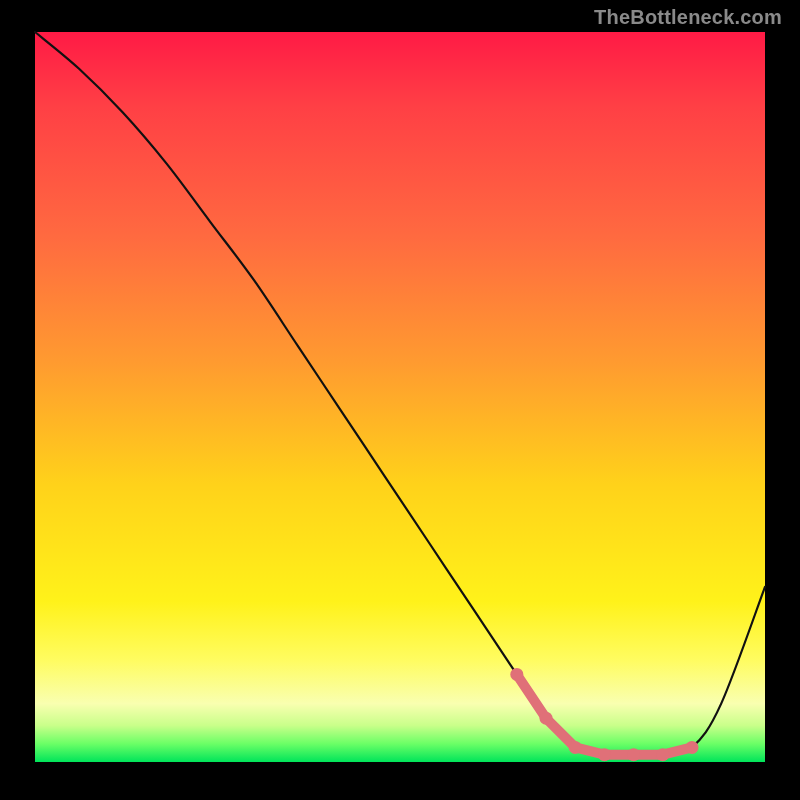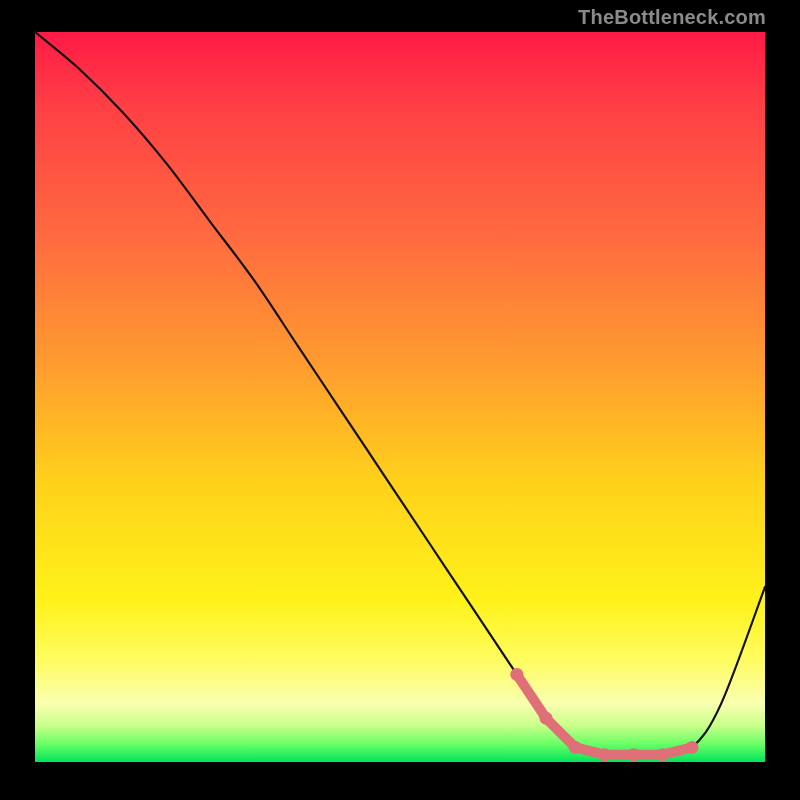--- a/index.html
+++ b/index.html
@@ -37,21 +37,21 @@
       #fffc60 86%,
       #f9ffb0 92%,
       #c9ff8a 95%,
       #6bff66 97.5%,
       #00e45a 100%
     );
   }
   .watermark {
     position: absolute;
     top: 6px;
-    right: 34px;
+    right: 18px;
     color: #8a8a8a;
     font-size: 20px;
     font-weight: 600;
     letter-spacing: 0.2px;
     user-select: none;
   }
   svg.curve {
     position: absolute;
     left: 0;
     top: 0;

